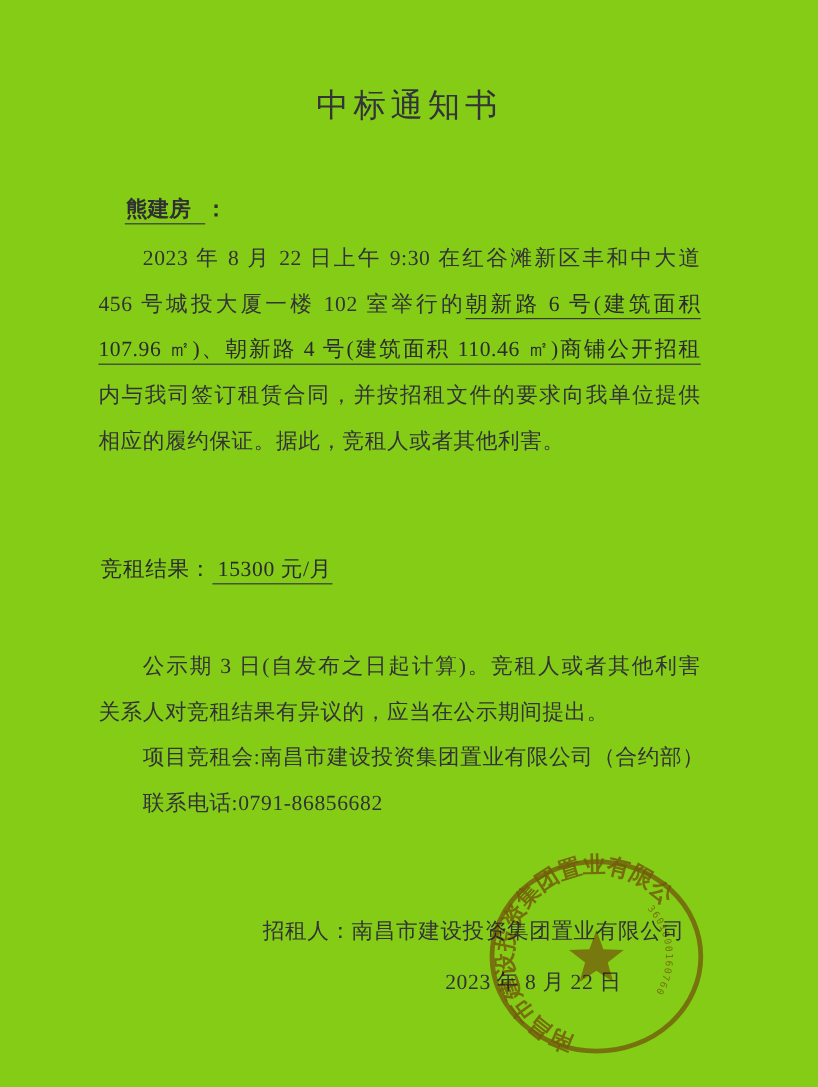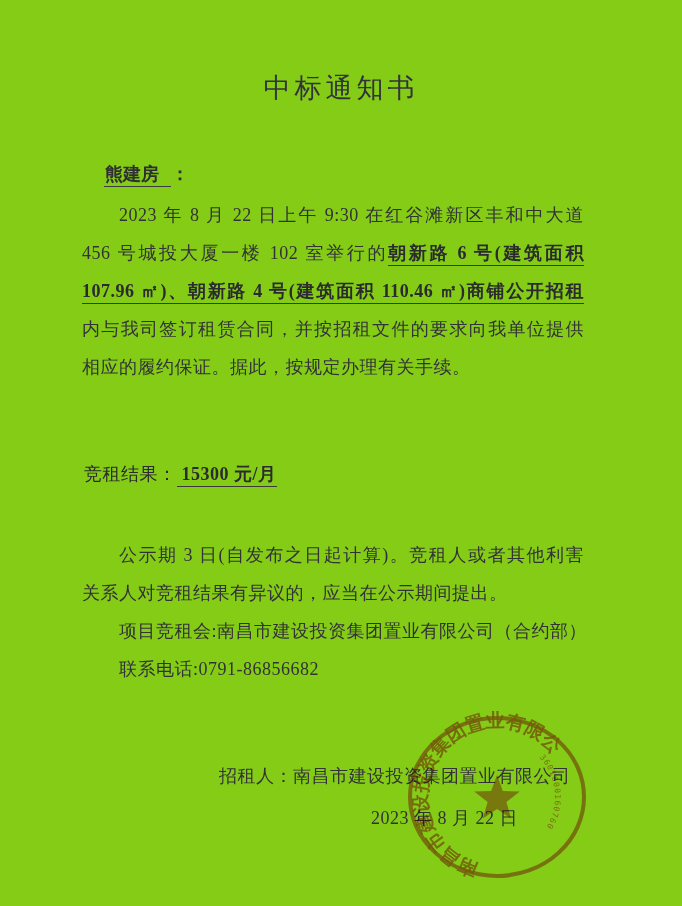--- a/index.html
+++ b/index.html
@@ -28,21 +28,21 @@
     font-size:18px;line-height:38px;letter-spacing:.5px;
     color:#323237;
   }
   .para .line{white-space:nowrap;}
   .para .line.j{
     white-space:normal;
     text-align:justify;text-align-last:justify;
   }
   .line.ind{padding-left:37px;}
   .b{font-weight:normal;color:#2a2a2f;}
-  .bu{font-weight:bold;color:#2a2a2f;border-bottom:1.6px solid #38383e;padding-bottom:2px;}
+  .bu{font-weight:normal;color:#2a2a2f;border-bottom:1.6px solid #38383e;padding-bottom:2px;}
   #para1{top:196px;}
   #para2{top:536px;}
   .result-line{
     position:absolute;top:459px;left:84px;
     font-size:18px;line-height:30px;letter-spacing:.5px;
   }
   .sig-issuer{
     position:absolute;top:763px;left:219px;
     font-size:18px;line-height:26px;letter-spacing:.5px;color:#323237;
   }
@@ -65,21 +65,21 @@
 
   <div class="recipient">
     <span class="uname">熊建房</span><span>：</span>
   </div>
 
   <div class="para" id="para1">
       <div class="line j ind"><span>2023 年 8 月 22 日上午 9:30 在红谷滩新区丰和中大道</span></div>
       <div class="line j"><span>456 号城投大厦一楼 102 室举行的</span><span class="bu">朝新路 6 号(建筑面积</span></div>
       <div class="line j"><span class="bu">107.96 ㎡)、朝新路 4 号(建筑面积 110.46 ㎡)商铺公开招租</span></div>
       <div class="line j"><span>内与我司签订租赁合同，并按招租文件的要求向我单位提供</span></div>
-      <div class="line"><span>相应的履约保证。据此，按规定办理有关手续。</span></div>
+      <div class="line"><span>相应的履约保证。据此，竞租人或者其他利害。</span></div>
     </div>
 
   <div class="result-line">
     <span class="b">竞租结果：</span><span class="bu"> 15300 元/月 </span>
   </div>
 
   <div class="para" id="para2">
       <div class="line j ind"><span>公示期 3 日(自发布之日起计算)。竞租人或者其他利害</span></div>
       <div class="line"><span>关系人对竞租结果有异议的，应当在公示期间提出。</span></div>
       <div class="line ind"><span>项目竞租会:南昌市建设投资集团置业有限公司（合约部）</span></div>

